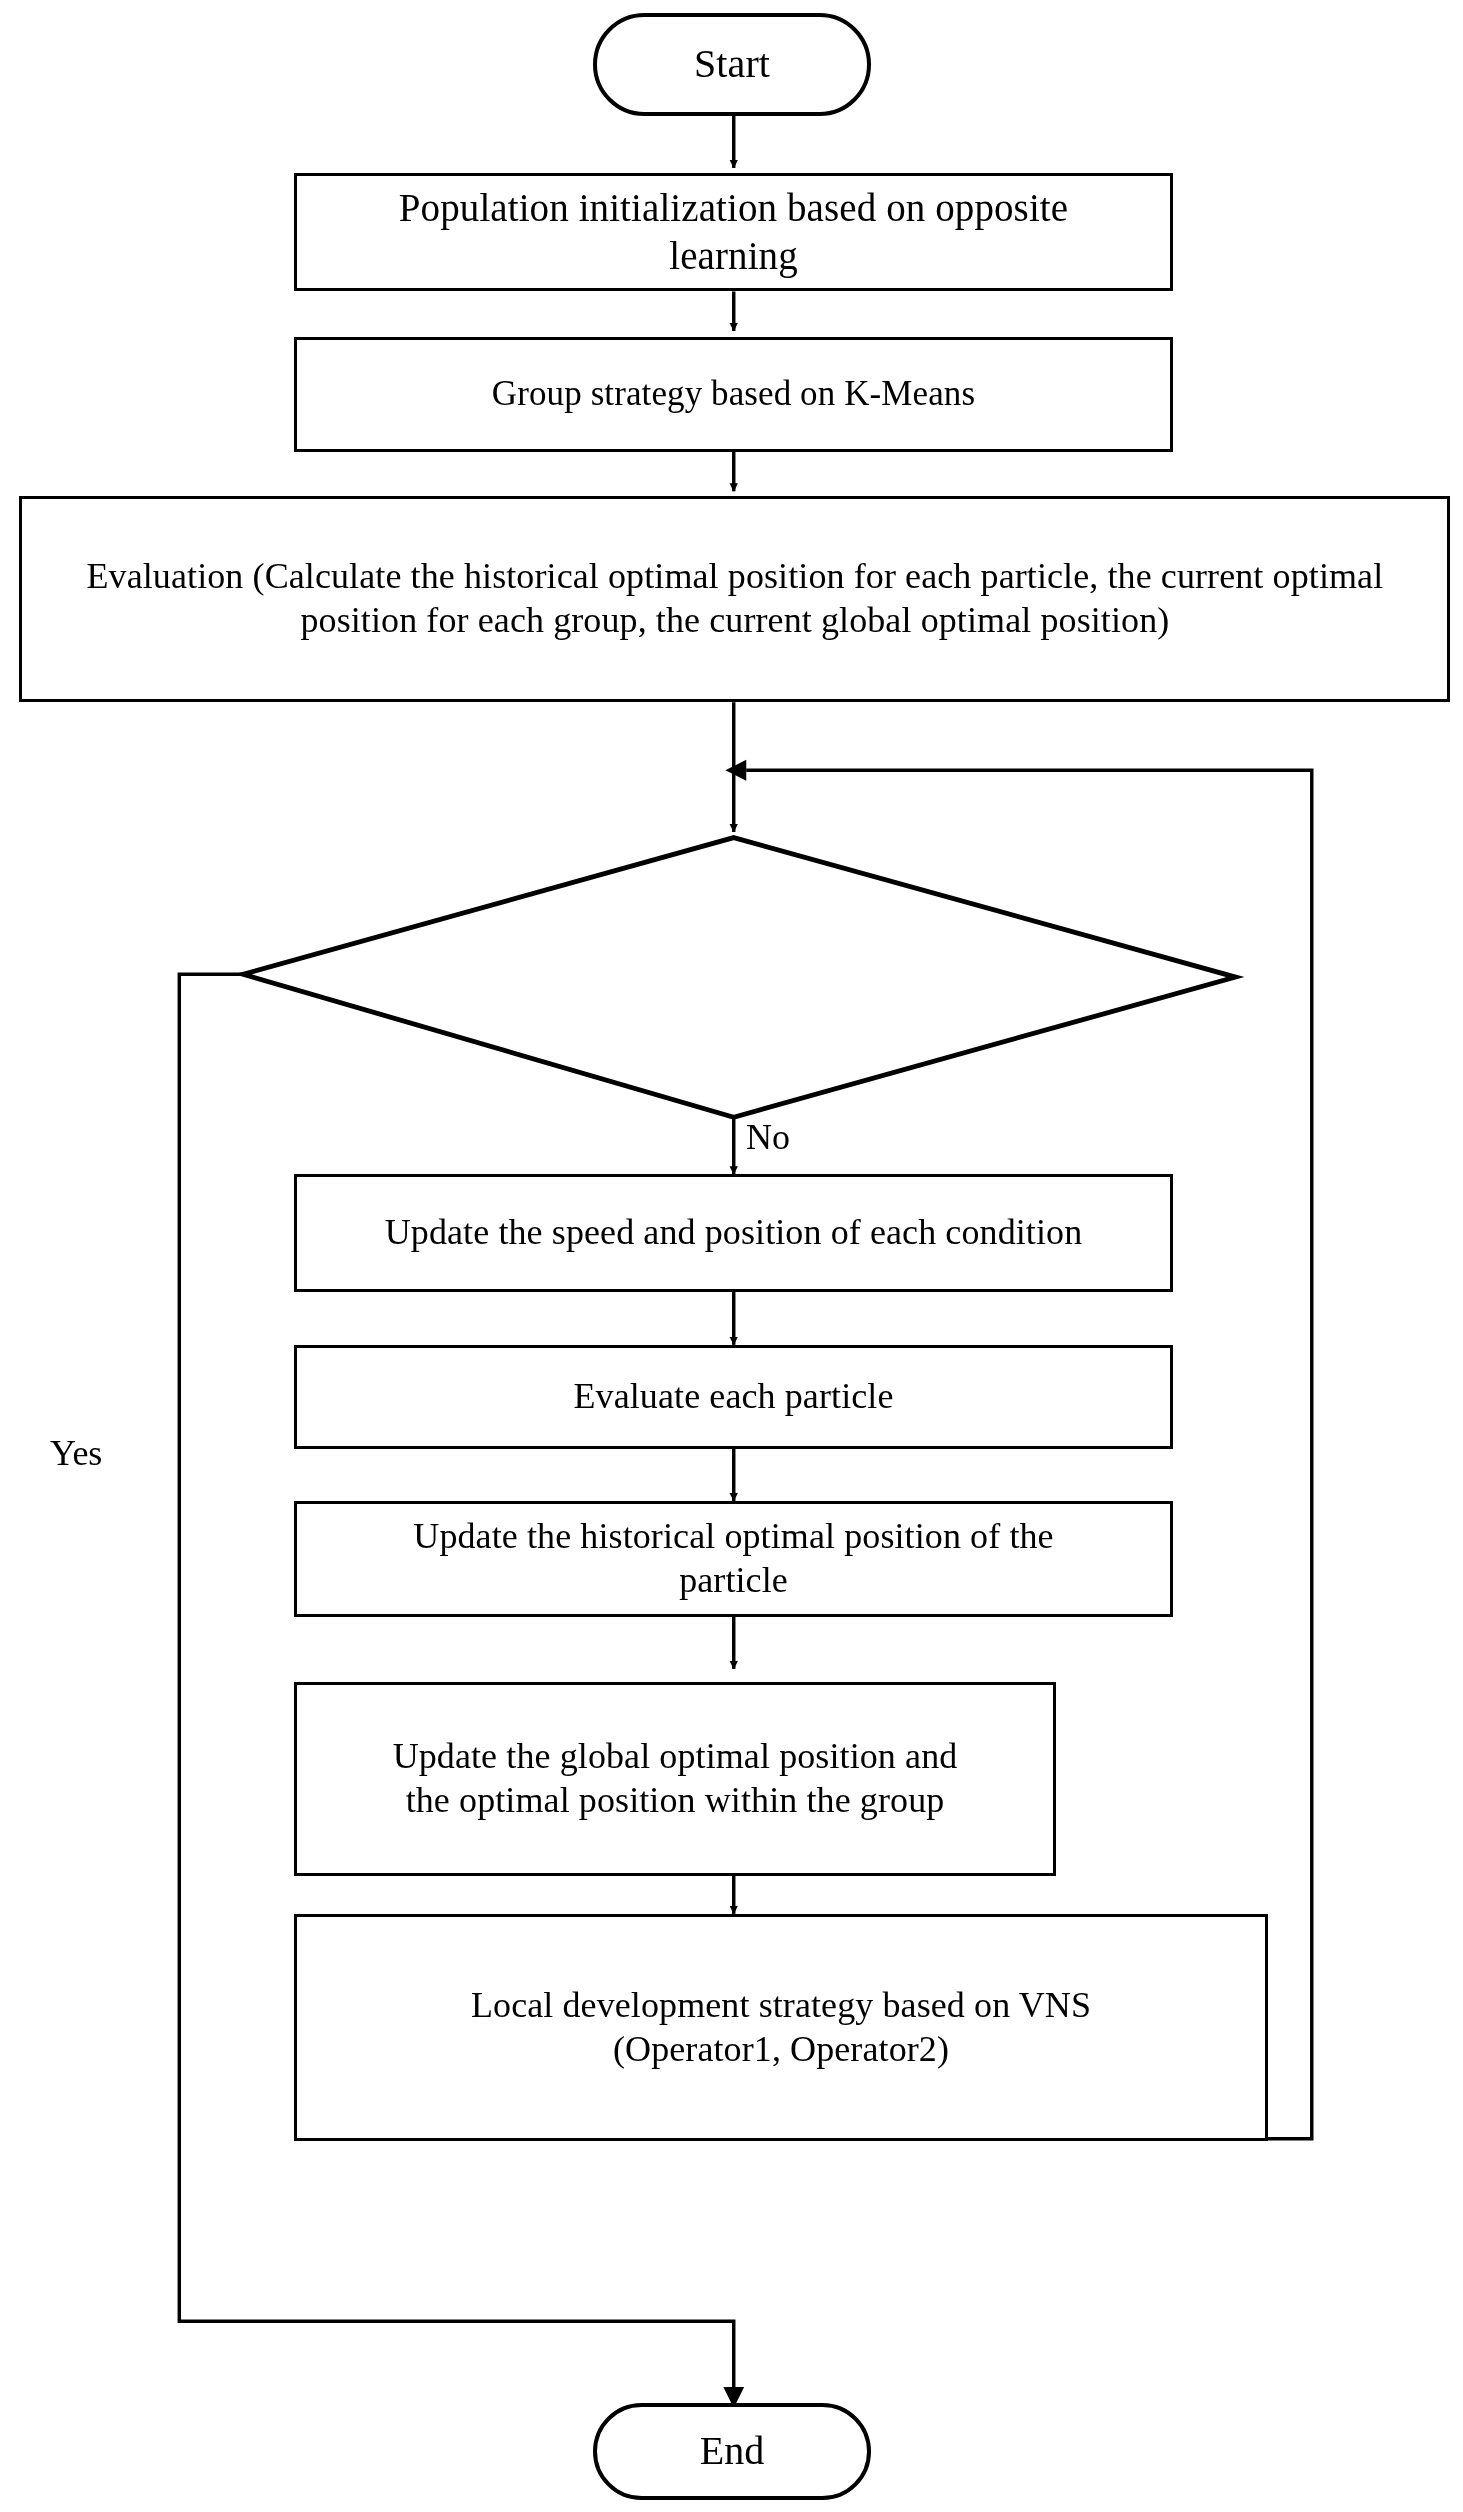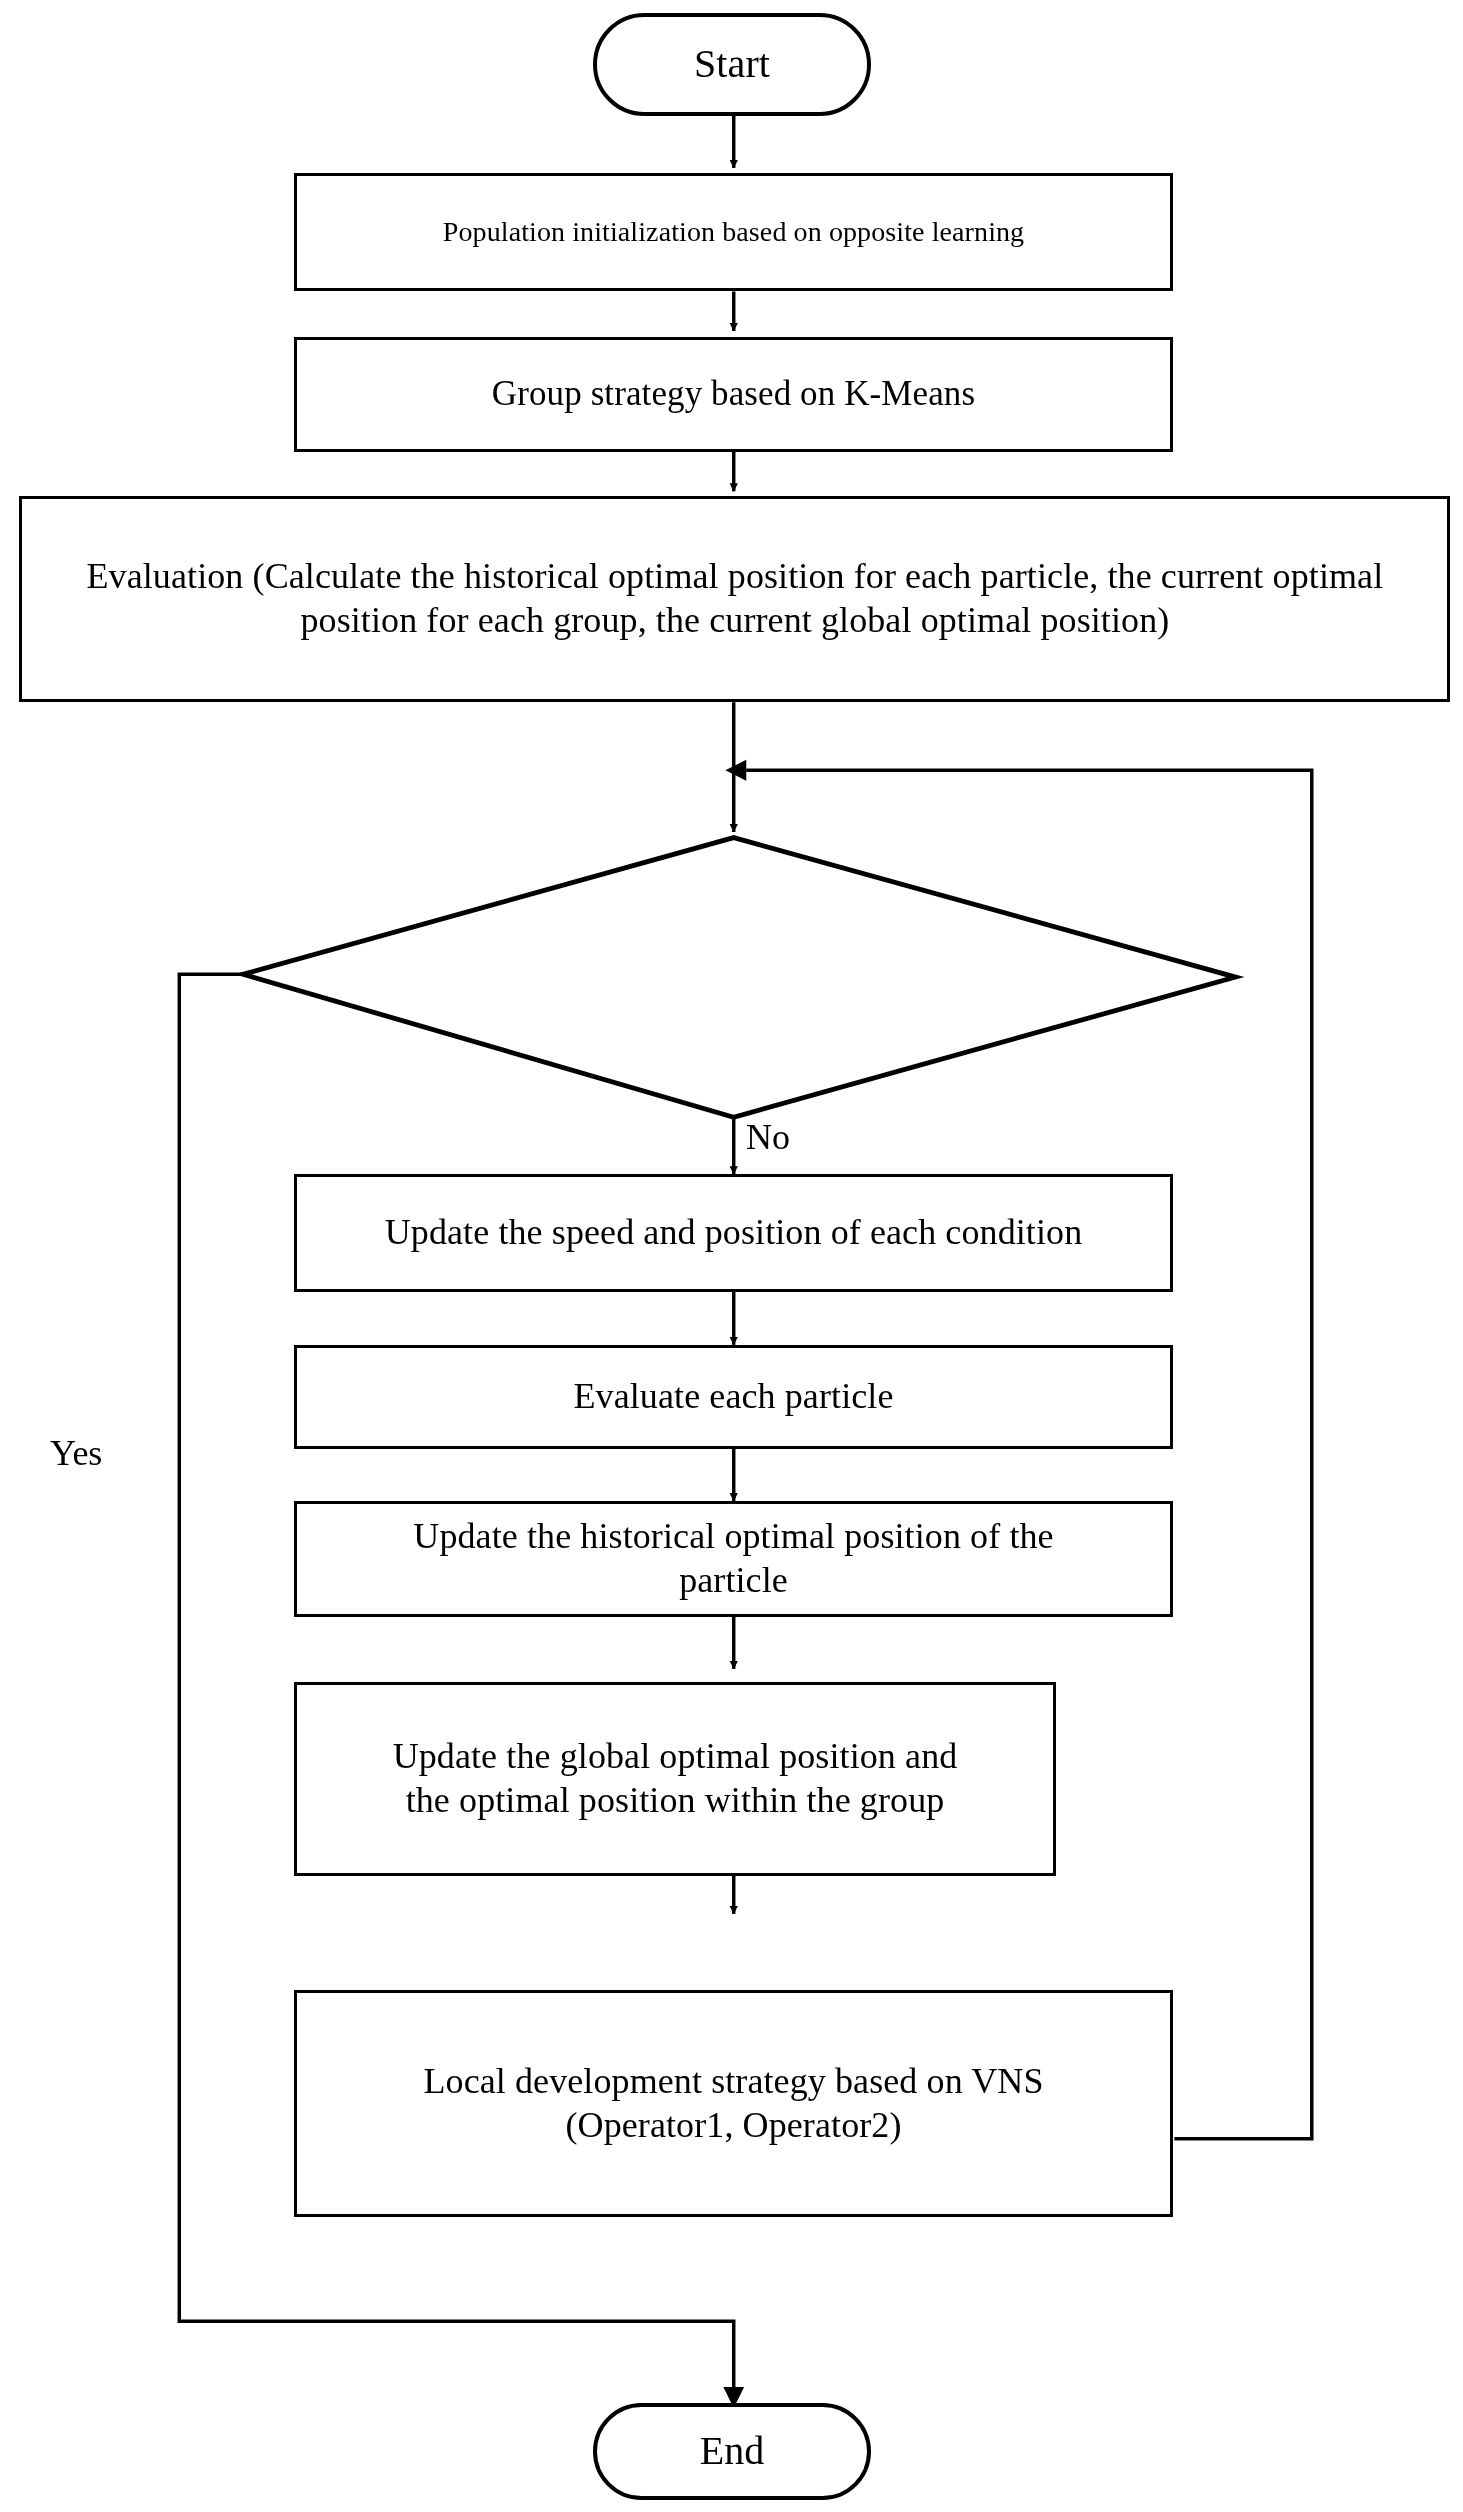--- a/index.html
+++ b/index.html
@@ -58,21 +58,21 @@
 
       <polygon points="1057,1207 1780,1408 1057,1610 350,1404" fill="#ffffff" stroke="#000" stroke-width="7"></polygon>
     </g>
   </svg>
 
   <div class="node term" style="left:593px;top:12.5px;width:278px;height:103px;">
     <span class="txt" style="font-size:40px;">Start</span>
   </div>
 
   <div class="node proc" style="left:294px;top:173px;width:879px;height:118px;">
-    <span class="txt" style="font-size:28px;max-width:756px;text-align:center;">Population initialization based on opposite learning</span>
+    <span class="txt" style="font-size:39px;max-width:756px;text-align:center;">Population initialization based on opposite learning</span>
   </div>
 
   <div class="node proc" style="left:294px;top:337px;width:879px;height:115px;">
     <span class="txt" style="font-size:35px;max-width:819px;">Group strategy based on K-Means</span>
   </div>
 
   <div class="node proc" style="left:19.4px;top:496px;width:1431px;height:206px;">
     <span class="txt" style="font-size:36px;max-width:1381px;">Evaluation (Calculate the historical optimal position for each particle, the current optimal position for each group, the current global optimal position)</span>
   </div>
 
@@ -94,21 +94,21 @@
   </div>
 
   <div class="node proc" style="left:294px;top:1501px;width:879px;height:116px;">
     <span class="txt" style="font-size:36px;max-width:729px;">Update the historical optimal position of the particle</span>
   </div>
 
   <div class="node proc" style="left:294px;top:1669px;width:762px;height:194px;margin-top:13px;">
     <span class="txt" style="font-size:36px;max-width:576px;">Update the global optimal position and the optimal position within the group</span>
   </div>
 
-  <div class="node proc" style="left:294px;top:1990px;width:879px;height:227px;">
+  <div class="node proc" style="left:294px;top:1914px;width:974px;height:227px;">
     <span class="txt" style="font-size:36px;max-width:625px;">Local development strategy based on VNS (Operator1, Operator2)</span>
   </div>
 
   <div class="node term" style="left:593px;top:2403px;width:278px;height:97px;">
     <span class="txt" style="font-size:40px;">End</span>
   </div>
 
 </div>
 
 

